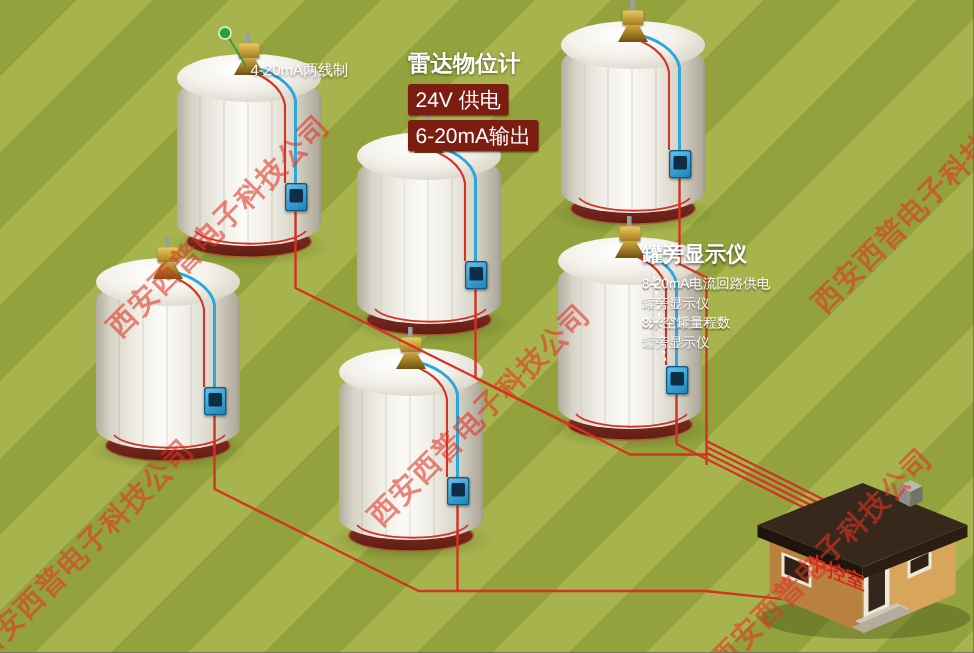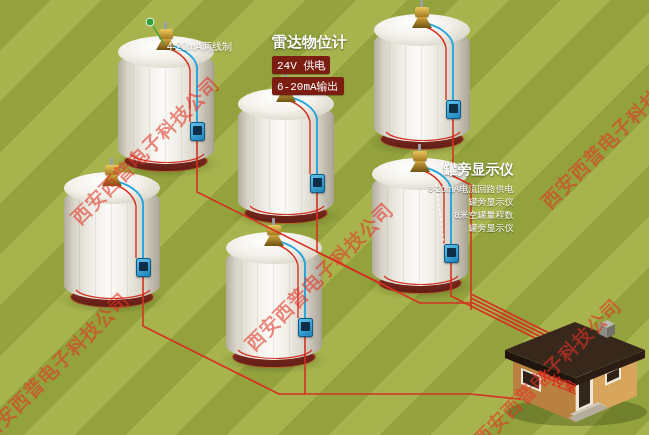--- a/index.html
+++ b/index.html
@@ -31,26 +31,26 @@
   .display{position:absolute;left:72px;top:92px;width:15px;height:19px;border-radius:2px;
     background:linear-gradient(145deg,#5fc1ec,#1e84b8);border:1px solid #0f5a85;box-sizing:border-box;
     box-shadow:0 1px 2px rgba(0,0,0,.35);}
   .display-screen{position:absolute;left:2px;top:3px;width:9px;height:9px;border-radius:1px;background:#0e2d47;}
   
   .cable-layer{position:absolute;left:0;top:0;width:649px;height:435px;z-index:25;pointer-events:none;}
   .building{position:absolute;left:503px;top:316px;width:145px;height:112px;z-index:30;}
   .label-two-wire{position:absolute;left:167px;top:40px;z-index:40;color:#fff;font-size:10px;
     text-shadow:0 1px 2px rgba(0,0,0,.45);white-space:nowrap;}
   .label-block{position:absolute;z-index:40;white-space:nowrap;}
-  .radar-block{left:272px;top:33px;font-family:Liberation Mono, monospace;}
-  .display-block{left:428px;top:161px;text-align:right;}
+  .radar-block{left:272px;top:33px;}
+  .display-block{left:428px;top:161px;}
   .label-title{color:#fff;font-weight:bold;text-shadow:0 1px 2px rgba(0,0,0,.55);margin:0 0 4px 0;}
   .radar-block .label-title{font-size:15px;}
   .display-block .label-title{font-size:14px;}
-  .chip{display:block;width:fit-content;background:#7c1d12;color:#fff;font-size:11px;
+  .chip{display:block;width:fit-content;background:#7c1d12;color:#fff;font-size:14px;
     padding:1.5px 5px;border-radius:2px;margin-bottom:3px;box-shadow:0 1px 1px rgba(0,0,0,.3);}
   .spec{color:#fff;font-size:9px;line-height:13px;text-shadow:0 1px 1px rgba(0,0,0,.5);}
   .wm{position:absolute;z-index:50;transform:rotate(-45deg);transform-origin:0 0;
     color:#e23425;opacity:.58;font-size:19px;font-weight:bold;letter-spacing:1px;
     white-space:nowrap;pointer-events:none;}
 </style>
 </head>
 <body>
 
 <div class="stage">

